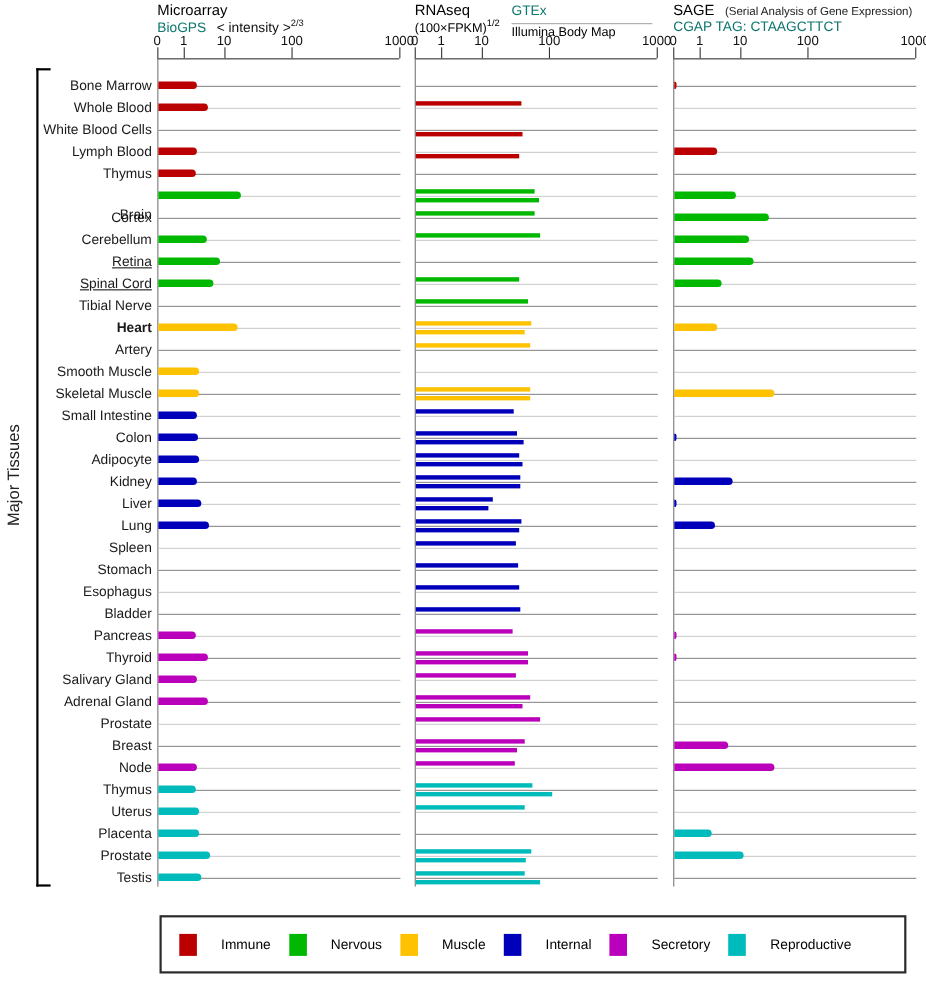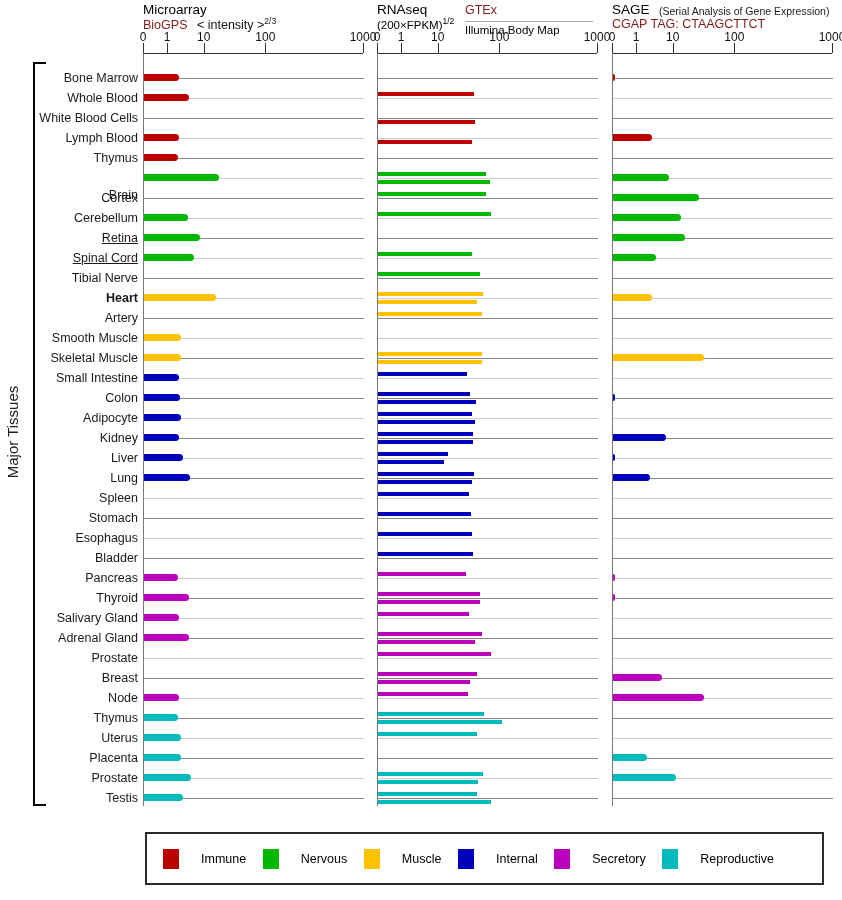--- a/index.html
+++ b/index.html
@@ -2,21 +2,21 @@
 <html><head>
 <meta charset="utf-8">
 <style>
   html,body{margin:0;padding:0;background:#fff;}
   body{font-family:"Liberation Sans", sans-serif; color:#111;}
   #canvas{position:relative;width:842px;height:900px;background:#fff;overflow:hidden;}
   .abs{position:absolute;}
   .hdr-title{font-size:13.5px;color:#000;white-space:nowrap;}
   .hdr-note{font-size:10.5px;color:#222;white-space:nowrap;}
   .hdr-sub{font-size:12px;color:#000;white-space:nowrap;}
-  .link{color:#7f1d1d;cursor:pointer;white-space:nowrap;}
+  .link{color:#0f766e;cursor:pointer;white-space:nowrap;}
   sup{font-size:8.5px;}
   .tick-num{position:absolute;top:30px;font-size:12px;color:#111;transform:translateX(-50%);white-space:nowrap;}
   .tick-mark{position:absolute;top:43px;width:1px;height:10px;background:#333;}
   .axis-line{position:absolute;top:53px;height:1px;background:#333;}
   .vline{position:absolute;top:53px;width:1px;height:753px;background:#787878;}
   .gridline{position:absolute;height:1px;}
   .grid-dark{background:#8a8a8a;}
   .grid-light{background:#cccccc;}
   .tissue-label{position:absolute;left:0;width:138px;text-align:right;font-size:12.5px;line-height:20px;color:#1a1a1a;white-space:nowrap;}
   .bar{position:absolute;}
@@ -41,21 +41,21 @@
   <div class="bracket-arm" style="top:804px"></div>
   <div class="major-label">Major Tissues</div>
 
   <div class="abs hdr-title" style="left:143px;top:2px">Microarray</div>
   <div class="abs" style="left:143px;top:16px;font-size:12.5px">
     <span class="link">BioGPS</span>
     <span style="margin-left:6px"><span>&lt; intensity &gt;</span><sup>2/3</sup></span>
   </div>
 
   <div class="abs hdr-title" style="left:377px;top:2px">RNAseq</div>
-  <div class="abs hdr-sub" style="left:377px;top:16px;font-size:11.5px"><span>(200×FPKM)</span><sup>1/2</sup></div>
+  <div class="abs hdr-sub" style="left:377px;top:16px;font-size:11.5px"><span>(100×FPKM)</span><sup>1/2</sup></div>
   <div class="abs link" style="left:465px;top:3px;font-size:12.5px">GTEx</div>
   <div class="gtex-divider" style="left:465px;top:21px;width:128px"></div>
   <div class="abs hdr-sub" style="left:465px;top:24px;font-size:11.5px">Illumina Body Map</div>
 
   <div class="abs hdr-title" style="left:612px;top:2px">SAGE</div>
   <div class="abs hdr-note" style="left:659px;top:5px">(Serial Analysis of Gene Expression)</div>
   <div class="abs link" style="left:612px;top:17px;font-size:12.5px">CGAP TAG: CTAAGCTTCT</div>
 
   <div id="plot">
       <div class="axis-line" style="left: 143px; width: 220px;"></div>

